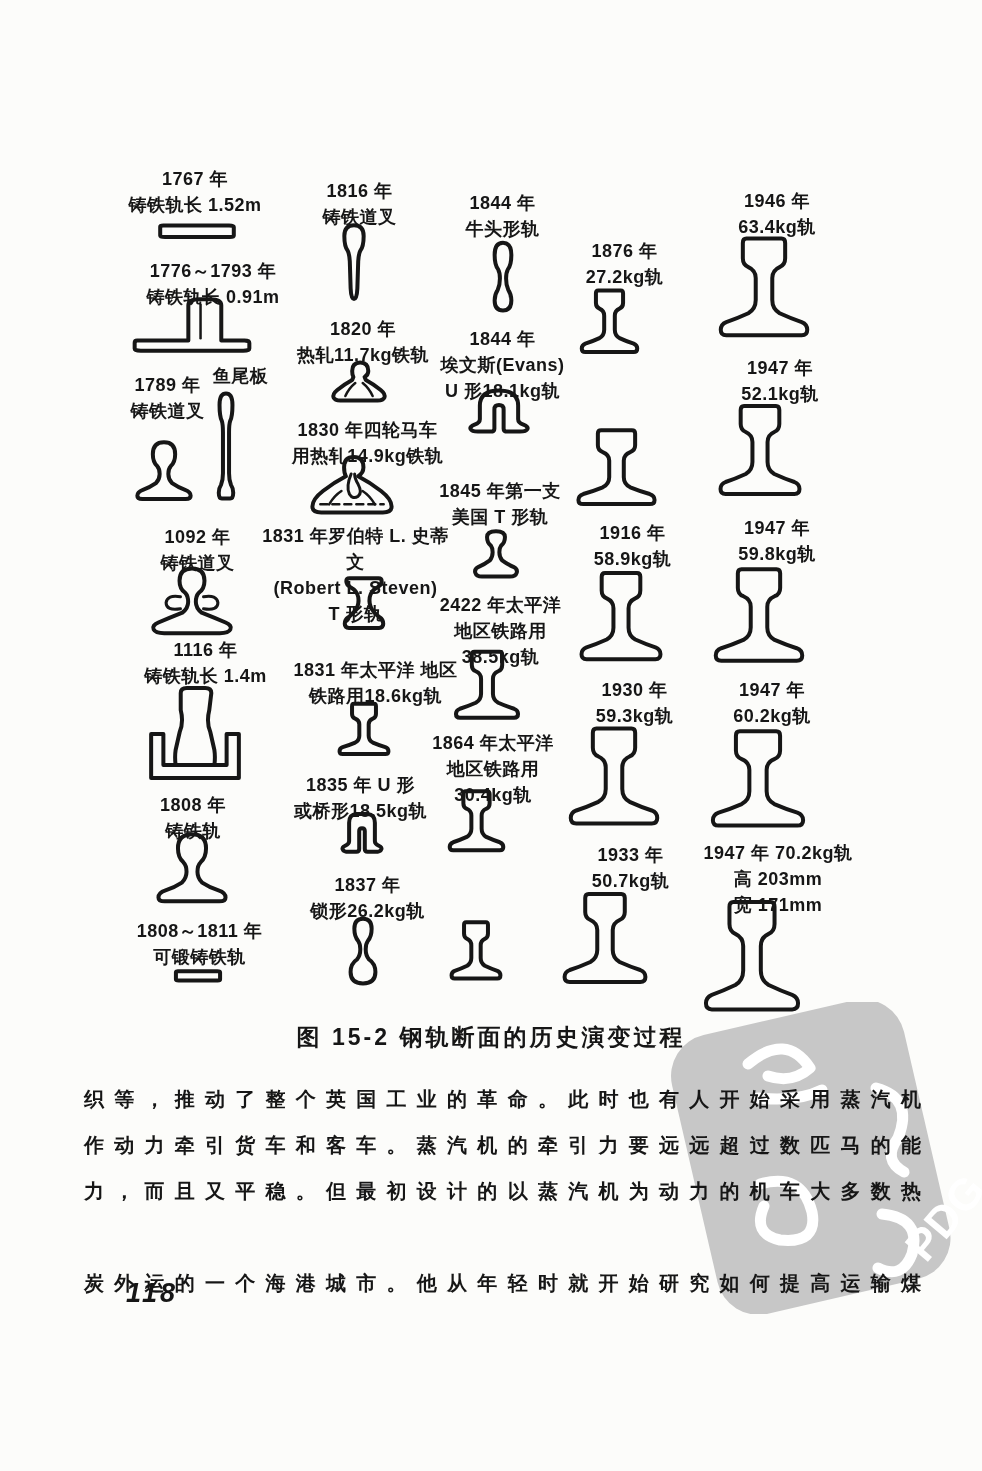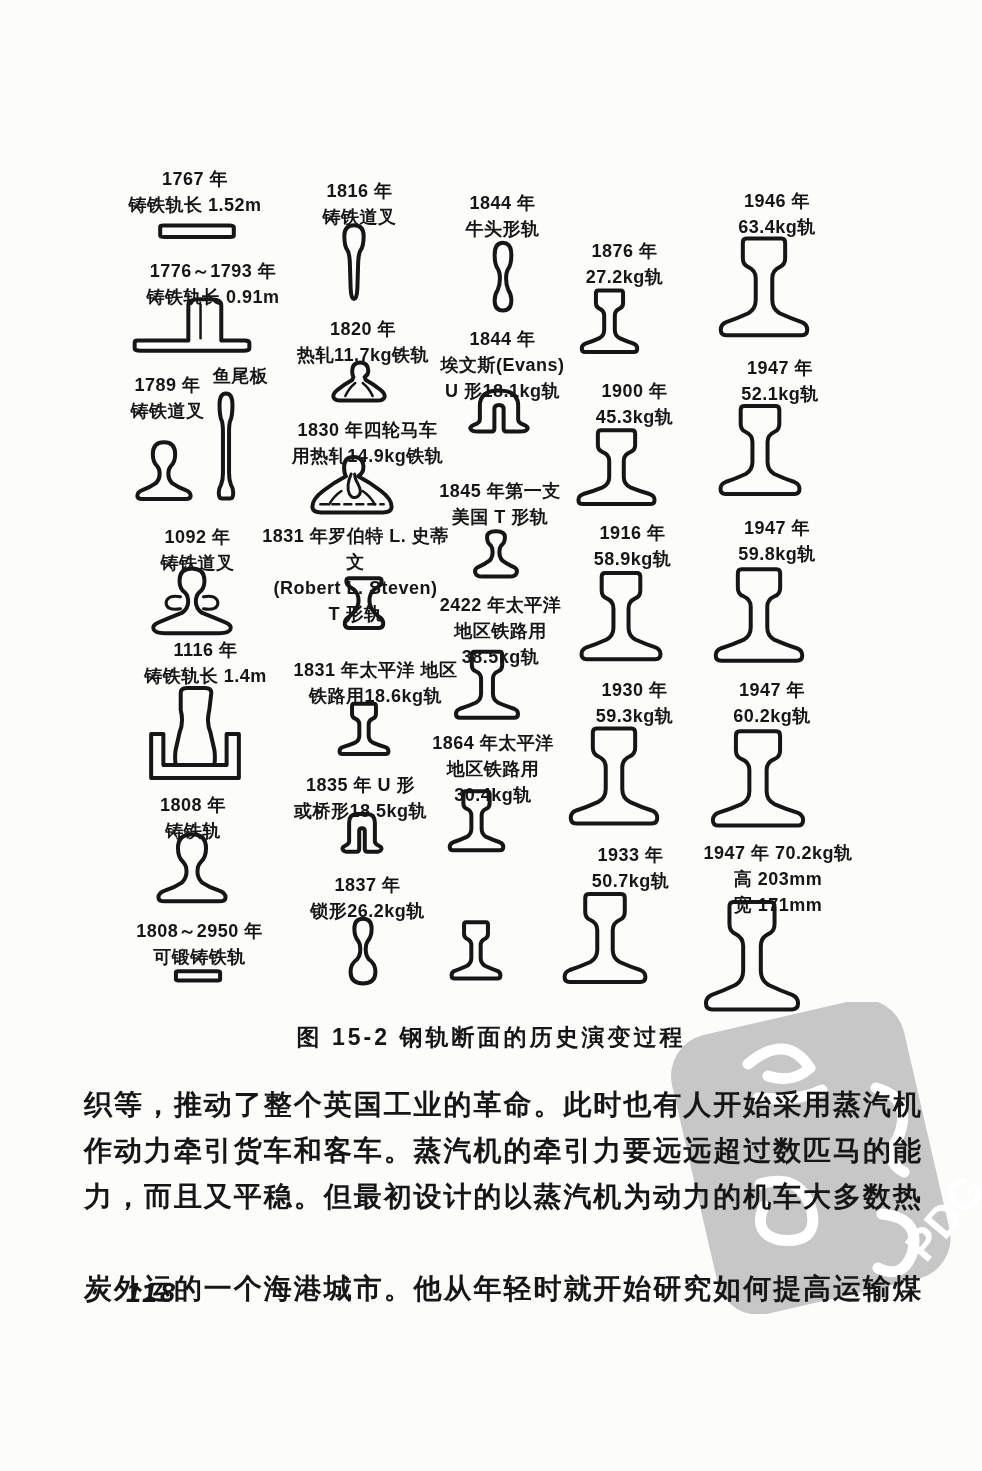--- a/index.html
+++ b/index.html
@@ -14,21 +14,21 @@
     position:absolute;font-weight:700;font-size:18px;line-height:1.45;
     text-align:center;white-space:pre-line;color:#161616;letter-spacing:0.5px;
   }
   .shape{position:absolute;overflow:visible;}
   .caption{
     position:absolute;left:0;top:1022px;width:982px;text-align:center;
     font-size:23px;font-weight:700;letter-spacing:3px;z-index:2;
   }
   .bodyline{
     position:absolute;left:84px;width:838px;height:42px;
-    font-size:28px;font-weight:700;letter-spacing:1px;
+    font-size:20px;font-weight:700;letter-spacing:1px;
     text-align:justify;text-align-last:justify;z-index:2;
   }
   .pagenum{
     position:absolute;left:126px;top:1278px;font-size:27px;font-weight:700;
     letter-spacing:3px;z-index:2;font-style:italic;
   }
   .wm{position:absolute;left:640px;top:1002px;z-index:1;}
 </style>
 </head>
 <body>
@@ -88,21 +88,21 @@
         <path d="M7,50 H19 V81 H81 V50 H93 V94 H7 Z" fill="none" stroke="#161616" stroke-width="4" vector-effect="non-scaling-stroke" stroke-linejoin="round" stroke-linecap="round"></path>
         <path d="M36,9 Q36,4 42,4 H60 Q66,4 66,9 L64,26 Q61,38 65,48 L69,66 Q70,73 69,81 H31 Q30,73 31,66 L35,48 Q39,38 36,26 Z" fill="none" stroke="#161616" stroke-width="4" vector-effect="non-scaling-stroke" stroke-linejoin="round" stroke-linecap="round"></path>
       </svg>
 
     <div class="lbl" style="left:138px;top:792px;width:110px">1808 年
 铸铁轨</div>
     <svg class="shape" style="left:153px;top:828px" width="78" height="78" viewBox="0 0 100 100" preserveAspectRatio="none">
         <path d="M32,26 Q32,8 50,8 Q68,8 68,26 Q68,38 61,44 Q57,48 57,56 Q57,64 63,70 Q72,76 84,80 Q93,83 93,89 Q93,94 85,94 H15 Q7,94 7,89 Q7,83 16,80 Q28,76 37,70 Q43,64 43,56 Q43,48 39,44 Q32,38 32,26 Z" fill="none" stroke="#161616" stroke-width="4" vector-effect="non-scaling-stroke" stroke-linejoin="round" stroke-linecap="round"></path>
       </svg>
 
-    <div class="lbl" style="left:112px;top:918px;width:175px">1808～2950 年
+    <div class="lbl" style="left:112px;top:918px;width:175px">1808～1811 年
 可锻铸铁轨</div>
     <svg class="shape" style="left:174px;top:966px" width="48" height="20" viewBox="0 0 100 100" preserveAspectRatio="none">
         <path d="M8,26 Q4,26 4,31 V66 Q4,72 10,72 H91 Q96,72 96,66 V32 Q96,26 90,26 Z" fill="none" stroke="#161616" stroke-width="4" vector-effect="non-scaling-stroke" stroke-linejoin="round" stroke-linecap="round"></path>
       </svg>
 
     <div class="lbl" style="left:297px;top:178px;width:125px">1816 年
 铸铁道叉</div>
     <svg class="shape" style="left:333px;top:222px" width="42" height="82" viewBox="0 0 100 100" preserveAspectRatio="none">
         <path d="M27,17 Q27,4 50,4 Q73,4 73,17 Q73,30 65,35 Q61,39 60,48 L58,81 Q57,94 50,94 Q43,94 42,81 L40,48 Q39,39 35,35 Q27,30 27,17 Z" fill="none" stroke="#161616" stroke-width="4" vector-effect="non-scaling-stroke" stroke-linejoin="round" stroke-linecap="round"></path>
       </svg>
@@ -186,22 +186,20 @@
     <svg class="shape" style="left:450px;top:919px" width="52" height="64" viewBox="0 0 100 100" preserveAspectRatio="none">
         <path d="M31,5 Q27,5 27,9 V23 Q27,29 33,31 Q41,34 41,41 V61 Q41,69 33,73 Q20,78 9,81 Q3,83 3,88 Q3,93 9,93 H91 Q97,93 97,88 Q97,83 91,81 Q80,78 67,73 Q59,69 59,61 V41 Q59,34 67,31 Q73,29 73,23 V9 Q73,5 69,5 Z" fill="none" stroke="#161616" stroke-width="4" vector-effect="non-scaling-stroke" stroke-linejoin="round" stroke-linecap="round"></path>
       </svg>
 
     <div class="lbl" style="left:562px;top:238px;width:125px">1876 年
 27.2kg轨</div>
     <svg class="shape" style="left:580px;top:287px" width="59" height="70" viewBox="0 0 100 100" preserveAspectRatio="none">
         <path d="M31,5 Q27,5 27,9 V23 Q27,29 33,31 Q41,34 41,41 V61 Q41,69 33,73 Q20,78 9,81 Q3,83 3,88 Q3,93 9,93 H91 Q97,93 97,88 Q97,83 91,81 Q80,78 67,73 Q59,69 59,61 V41 Q59,34 67,31 Q73,29 73,23 V9 Q73,5 69,5 Z" fill="none" stroke="#161616" stroke-width="4" vector-effect="non-scaling-stroke" stroke-linejoin="round" stroke-linecap="round"></path>
       </svg>
 
-    <div class="lbl" style="left:572px;top:378px;width:125px">1900 年
-45.3kg轨</div>
     <svg class="shape" style="left:576px;top:426px" width="81" height="84" viewBox="0 0 100 100" preserveAspectRatio="none">
         <path d="M31,5 Q27,5 27,9 V23 Q27,29 33,31 Q41,34 41,41 V61 Q41,69 33,73 Q20,78 9,81 Q3,83 3,88 Q3,93 9,93 H91 Q97,93 97,88 Q97,83 91,81 Q80,78 67,73 Q59,69 59,61 V41 Q59,34 67,31 Q73,29 73,23 V9 Q73,5 69,5 Z" fill="none" stroke="#161616" stroke-width="4" vector-effect="non-scaling-stroke" stroke-linejoin="round" stroke-linecap="round"></path>
       </svg>
 
     <div class="lbl" style="left:570px;top:520px;width:125px">1916 年
 58.9kg轨</div>
     <svg class="shape" style="left:579px;top:568px" width="84" height="98" viewBox="0 0 100 100" preserveAspectRatio="none">
         <path d="M31,5 Q27,5 27,9 V23 Q27,29 33,31 Q41,34 41,41 V61 Q41,69 33,73 Q20,78 9,81 Q3,83 3,88 Q3,93 9,93 H91 Q97,93 97,88 Q97,83 91,81 Q80,78 67,73 Q59,69 59,61 V41 Q59,34 67,31 Q73,29 73,23 V9 Q73,5 69,5 Z" fill="none" stroke="#161616" stroke-width="4" vector-effect="non-scaling-stroke" stroke-linejoin="round" stroke-linecap="round"></path>
       </svg>
 

